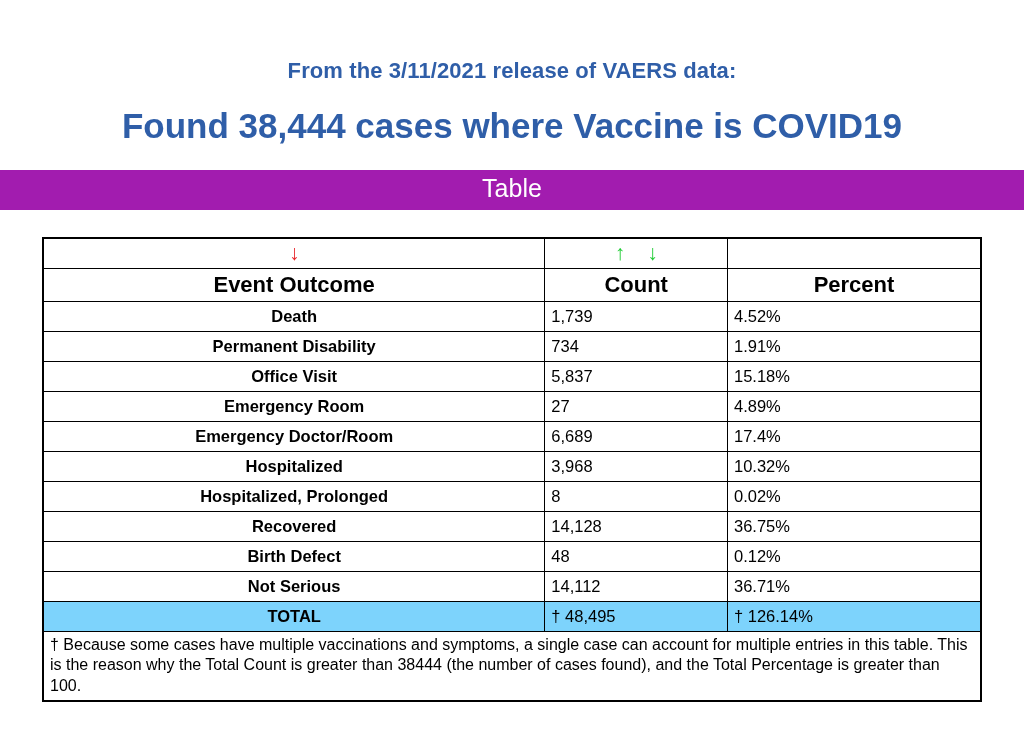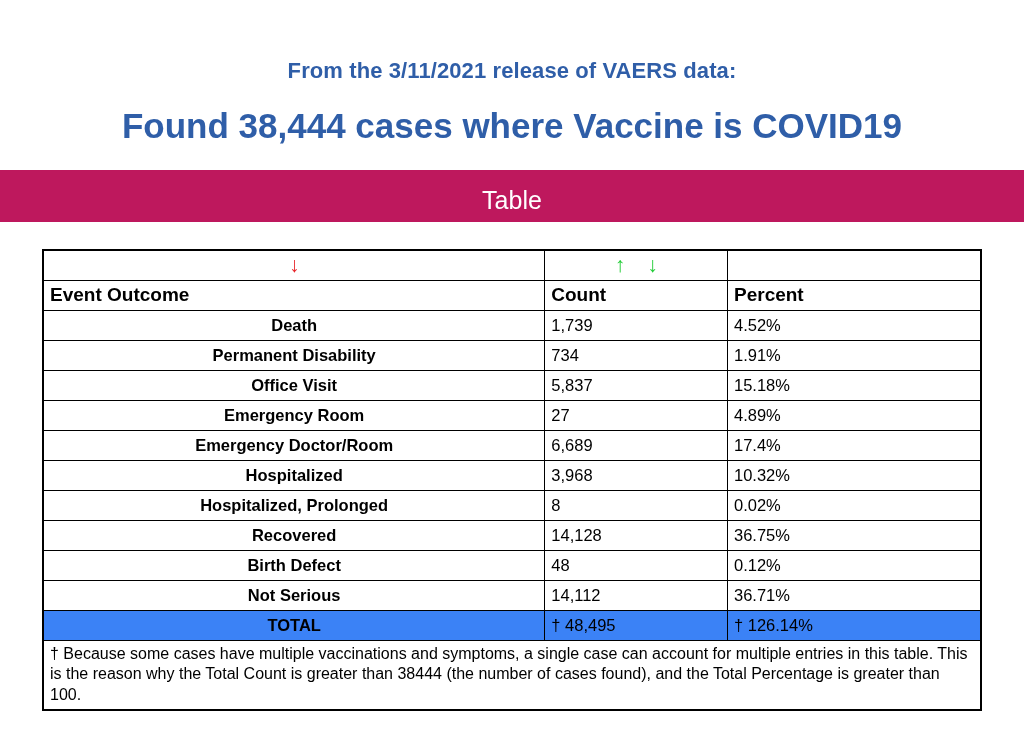--- a/index.html
+++ b/index.html
@@ -30,25 +30,25 @@
   }
   .found-line {
     text-align: center;
     color: #2f5ea8;
     font-size: 35px;
     font-weight: bold;
     margin-top: 22px;
   }
   .table-banner {
     margin-top: 24px;
-    background: #be185d;
+    background: #a21caf;
     color: #ffffff;
     font-size: 25px;
     text-align: center;
-    padding: 17px 0 7px 0;
+    padding: 5px 0 7px 0;
     line-height: 1.1;
   }
   .table-wrap {
     margin: 27px 42px 0 42px;
     border: 1px solid #000;
   }
   table.vaers {
     width: 100%;
     border-collapse: collapse;
     table-layout: fixed;
@@ -77,34 +77,34 @@
   .arrow-green {
     color: #20cc35;
     font-size: 21px;
     font-weight: bold;
     line-height: 1;
     margin: 0 11px;
     display: inline-block;
   }
   .hdr td {
     font-weight: bold;
-    text-align: left;
-    font-size: 19px;
+    text-align: center;
+    font-size: 22px;
     height: 25px;
   }
   .row-label {
     font-weight: bold;
     text-align: center;
     padding-left: 7px;
   }
   .row-num {
     padding-right: 7px;
   }
   .total-row td {
-    background: #3b82f6;
+    background: #7dd3fc;
     height: 26px;
   }
   .total-row .total-label {
     font-weight: bold;
     text-align: center;
   }
   .total-row .row-num {
     font-weight: normal;
     text-align: left;
   }

